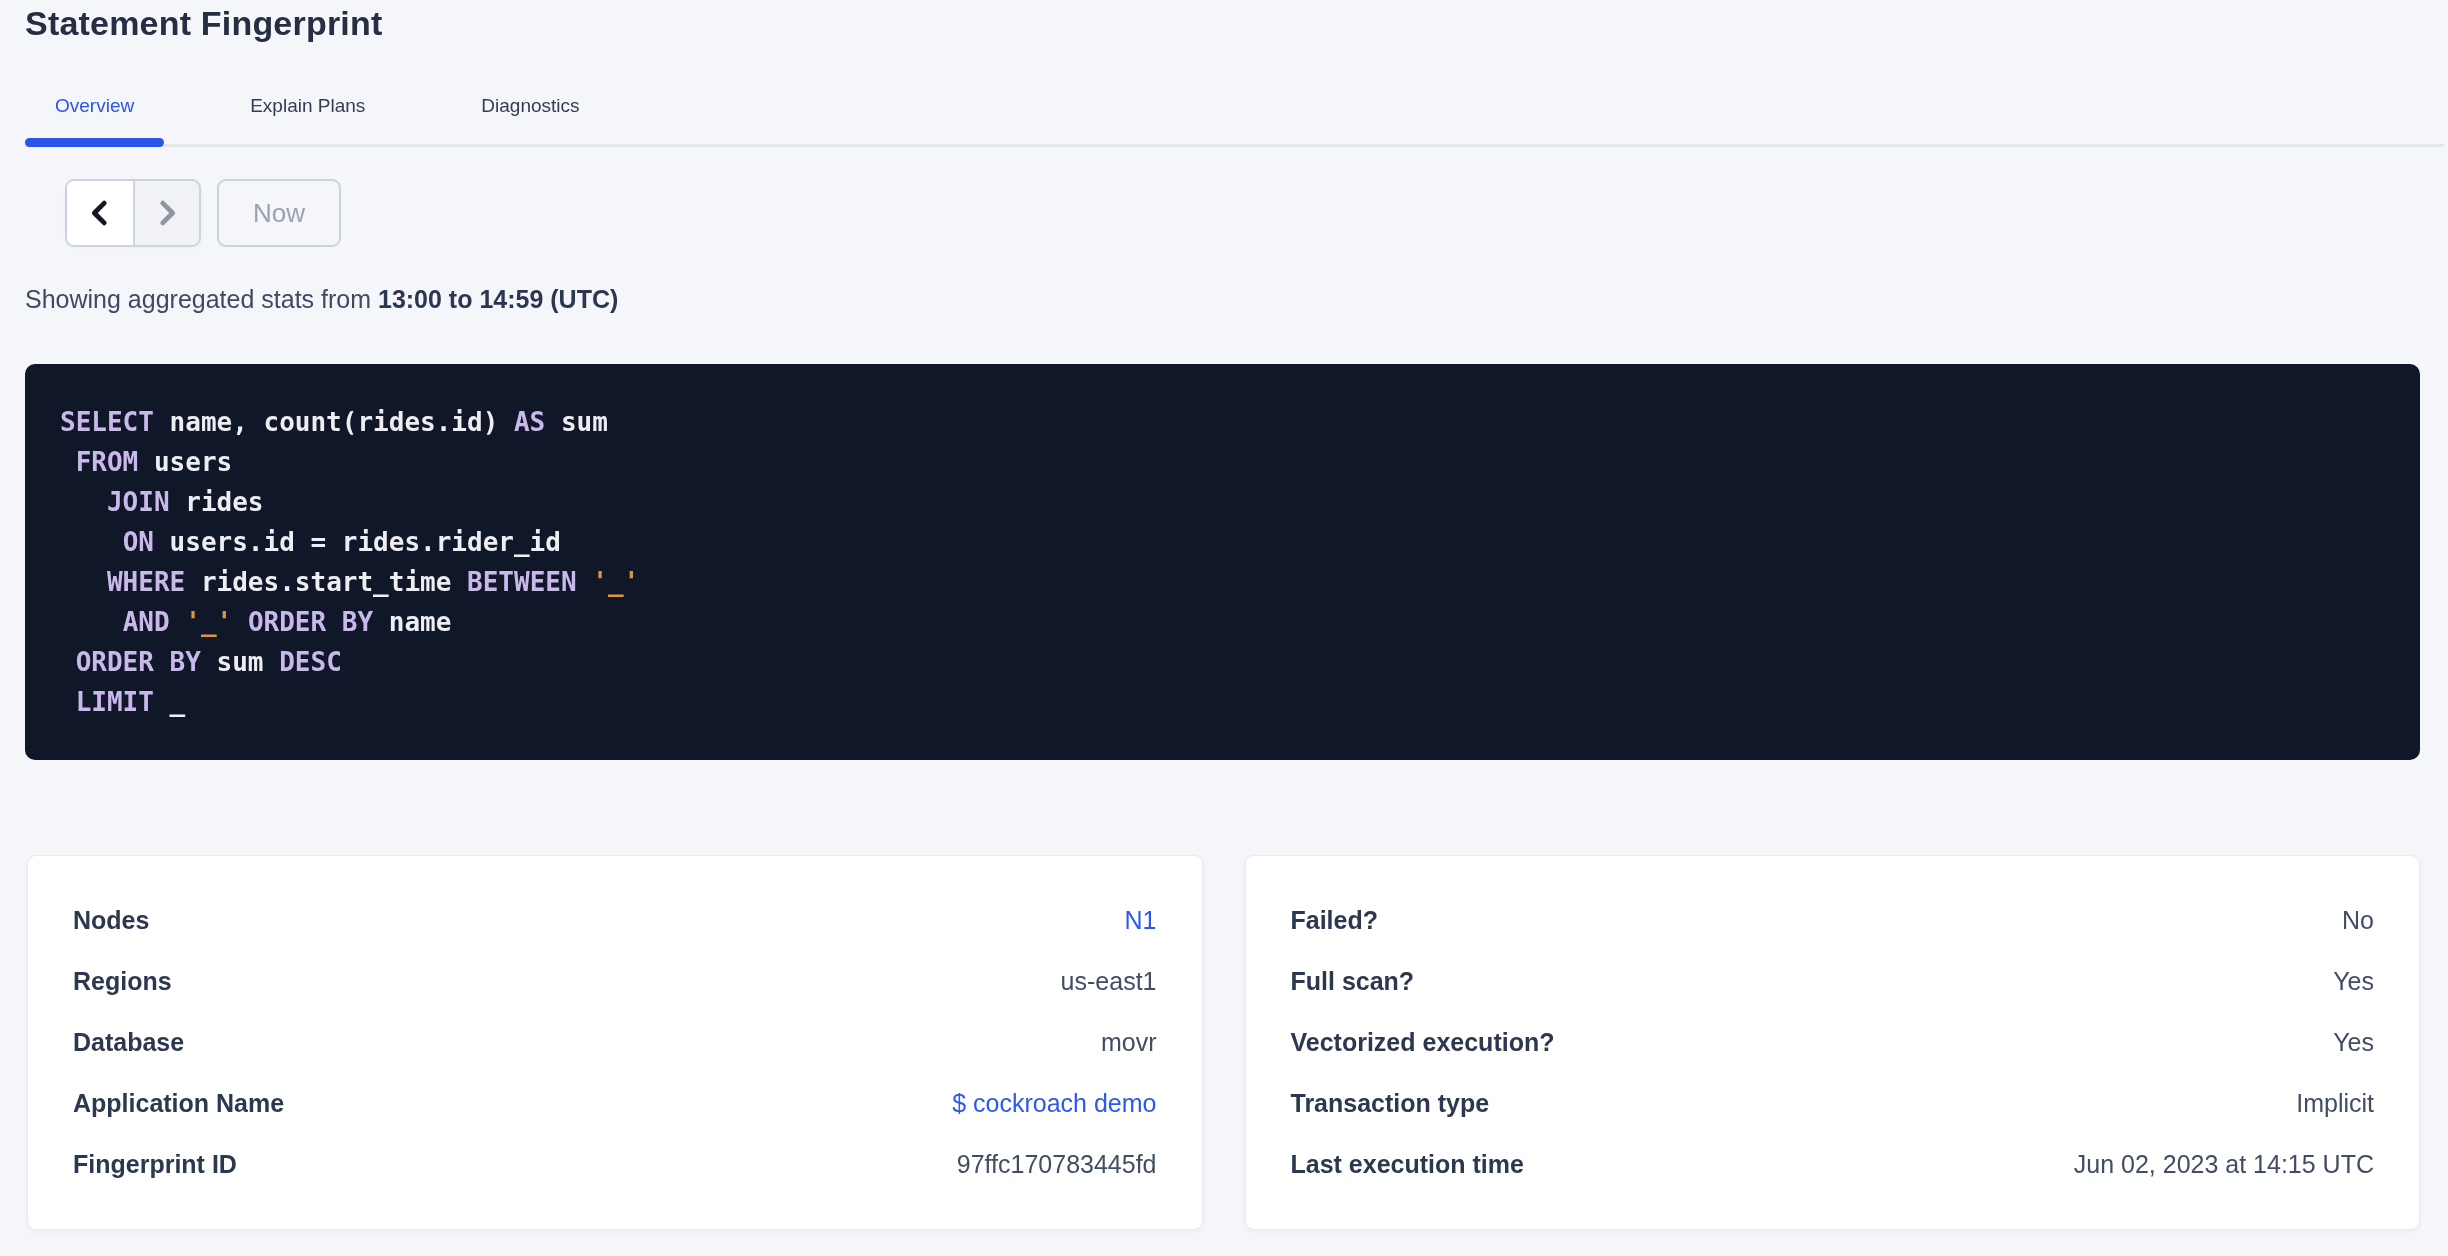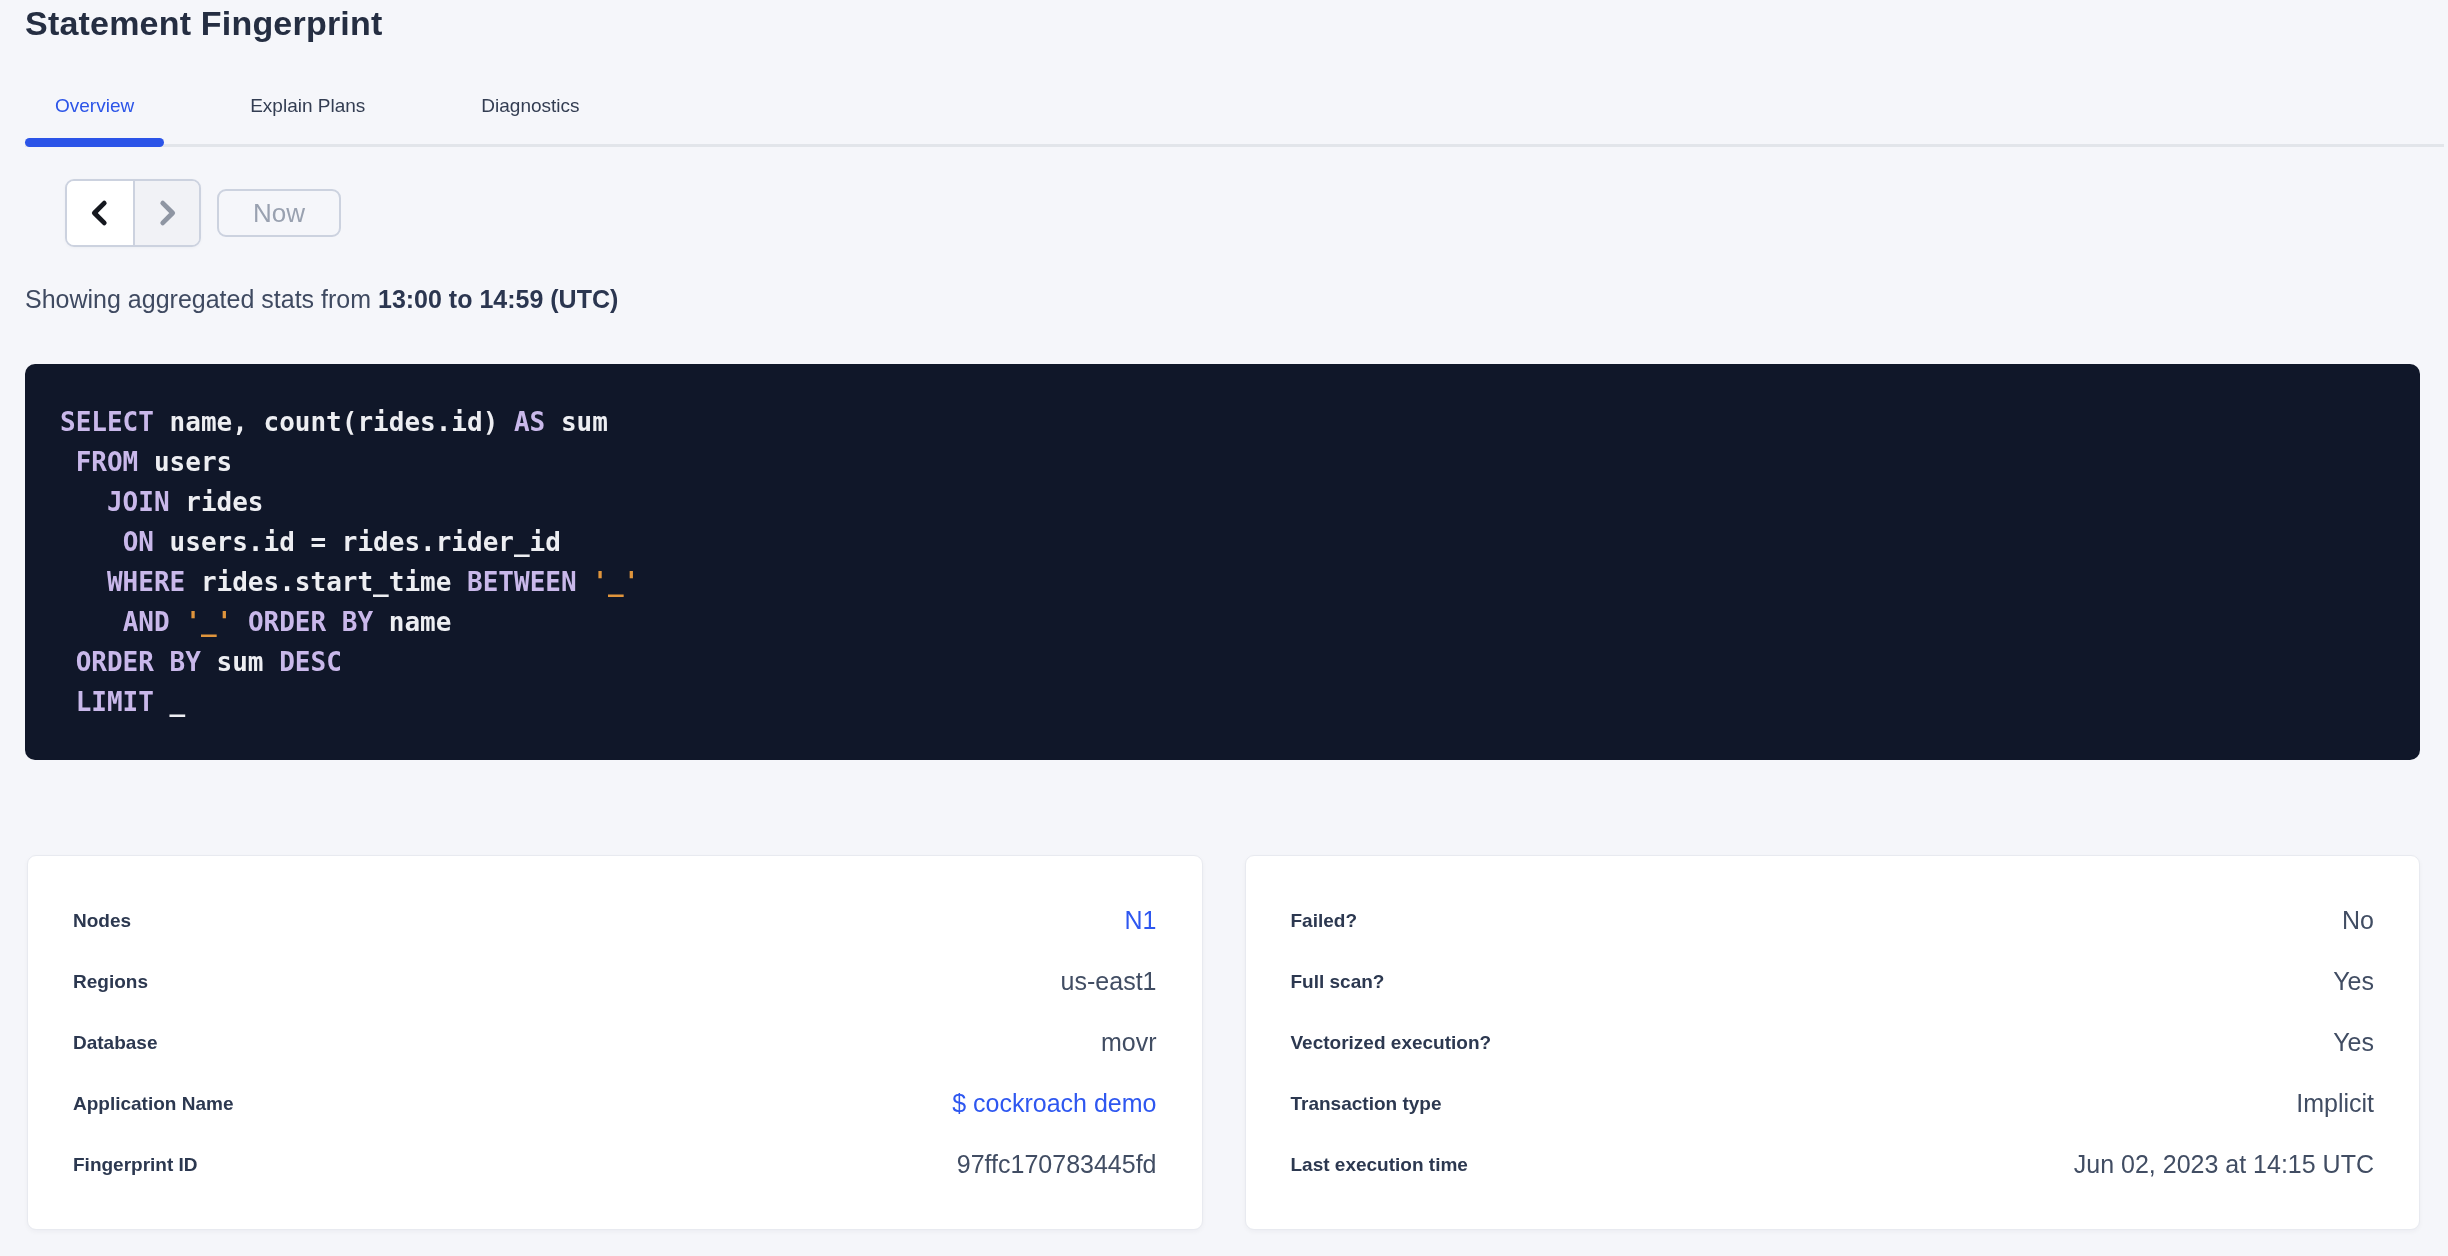--- a/index.html
+++ b/index.html
@@ -30,40 +30,40 @@
     display:flex;align-items:center;padding:0 24px 0 26px;cursor:pointer;box-shadow:0 1px 3px rgba(30,40,80,.05);}
   .interval-badge{width:62px;height:43px;border-radius:9px;background:#e0e4ee;color:#2c3850;font-size:23px;font-weight:700;
     display:flex;align-items:center;justify-content:center;}
   .time-label{margin-left:20px;font-size:26px;font-weight:500;color:#333f58;}
   .time-select svg{margin-left:auto;}
 
   .arrow-group{display:flex;margin-left:40px;height:68px;border:2px solid var(--control-border);border-radius:9px;overflow:hidden;box-shadow:0 1px 3px rgba(30,40,80,.04);}
   .arrow-btn{width:66px;height:100%;display:flex;align-items:center;justify-content:center;cursor:pointer;}
   .arrow-btn.prev{background:#ffffff;}
   .arrow-btn.next{background:#f1f2f6;border-left:2px solid var(--control-border);cursor:default;}
-  .now-btn{margin-left:16px;width:124px;height:48px;border:2px solid var(--control-border);border-radius:9px;background:transparent;
+  .now-btn{margin-left:16px;width:124px;height:68px;border:2px solid var(--control-border);border-radius:9px;background:transparent;
     font-size:26px;font-weight:500;color:var(--muted);display:flex;align-items:center;justify-content:center;cursor:default;}
 
   
   .stats-line{margin-top:38px;font-size:25px;color:#3f4a61;}
   .stats-line .bold{font-weight:700;color:#2b3650;}
 
   
   .sql-box{margin-top:50px;background:var(--sql-bg);border-radius:10px;padding:38px 35px;}
   .sql-line{font-family:"DejaVu Sans Mono",monospace;font-size:26px;line-height:40px;white-space:pre;color:var(--sql-text);}
   .tok-kw{color:var(--sql-keyword);font-weight:700;}
   .tok-pl{color:var(--sql-text);font-weight:700;}
   .tok-str{color:var(--sql-string);font-weight:700;}
 
   
   .cards{display:flex;gap:42px;margin-top:95px;margin-left:2px;}
   .card{flex:1 1 0;background:#fff;border:1px solid #e8eaf0;border-radius:9px;box-shadow:0 2px 5px rgba(20,30,60,.04);
     padding:34px 45px;}
   .card-row{height:61px;display:flex;align-items:center;justify-content:space-between;}
-  .card-row .label{font-size:19px;font-weight:700;color:var(--card-label);}
+  .card-row .label{font-size:25px;font-weight:700;color:var(--card-label);}
   .card-row .value{font-size:25px;color:var(--card-value);}
   .card-row .value.link{color:var(--link-blue);cursor:pointer;}
 </style>
 </head>
 <body>
 
 <div class="page">
 
   <div class="page-title">Statement Fingerprint</div>
 

